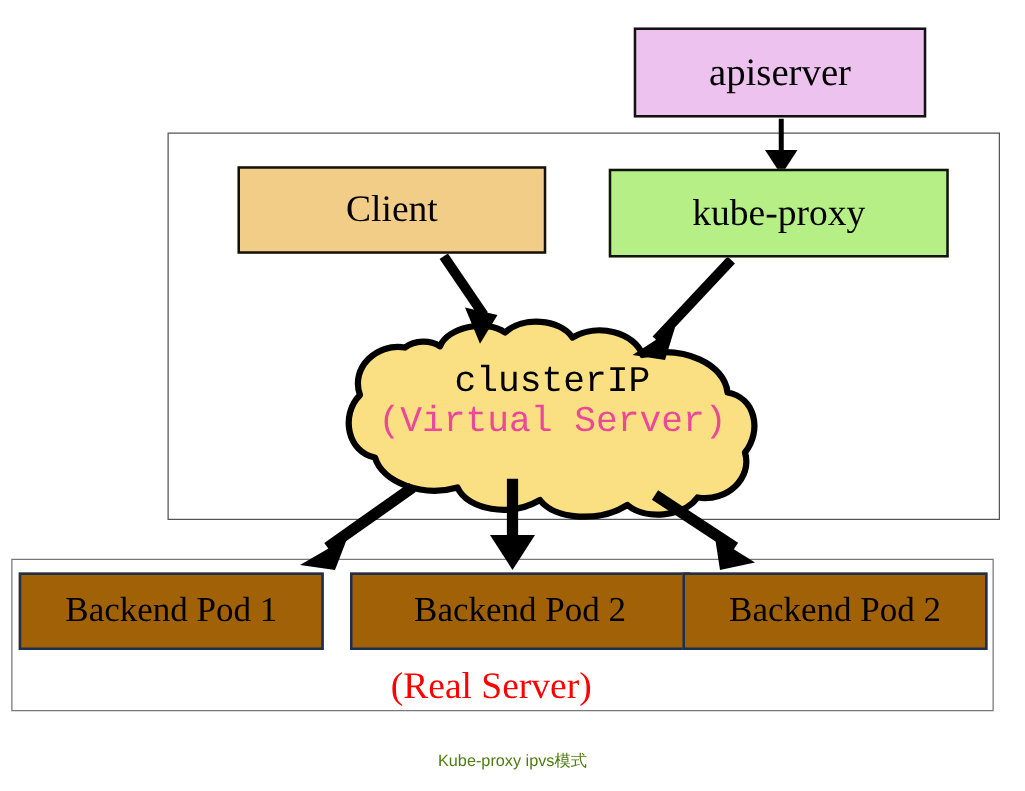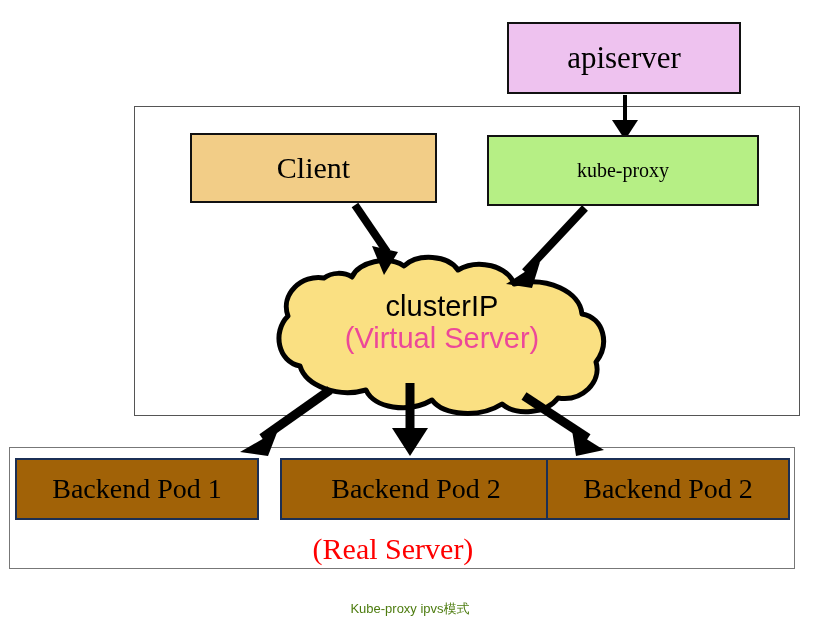--- a/index.html
+++ b/index.html
@@ -72,40 +72,40 @@
     border: 2px solid #111111;
     font-size: 30px;
   }
   .kubeproxy-box {
     left: 487px;
     top: 135px;
     width: 272px;
     height: 71px;
     background: #b6ef85;
     border: 2px solid #111111;
-    font-size: 20px;
+    font-size: 30px;
   }
   .pod-box {
     top: 458px;
     height: 62px;
     background: #a16207;
     border: 2px solid #1b2f55;
     font-size: 28px;
   }
   .pod-1 { left: 15px;  width: 244px; }
   .pod-2 { left: 280px; width: 272px; align-items: center; }
   .pod-3 { left: 546px; width: 244px; }
   .cloud-label {
     position: absolute;
     left: 272px;
     top: 290px;
     width: 340px;
     text-align: center;
     line-height: 1.12;
-    font-family: Liberation Sans, sans-serif;
+    font-family: Liberation Mono, monospace;
   }
   .cloud-label .l1 {
     display: block;
     font-size: 29px;
     color: #000000;
   }
   .cloud-label .l2 {
     display: block;
     font-size: 29px;
     color: #ec4899;

